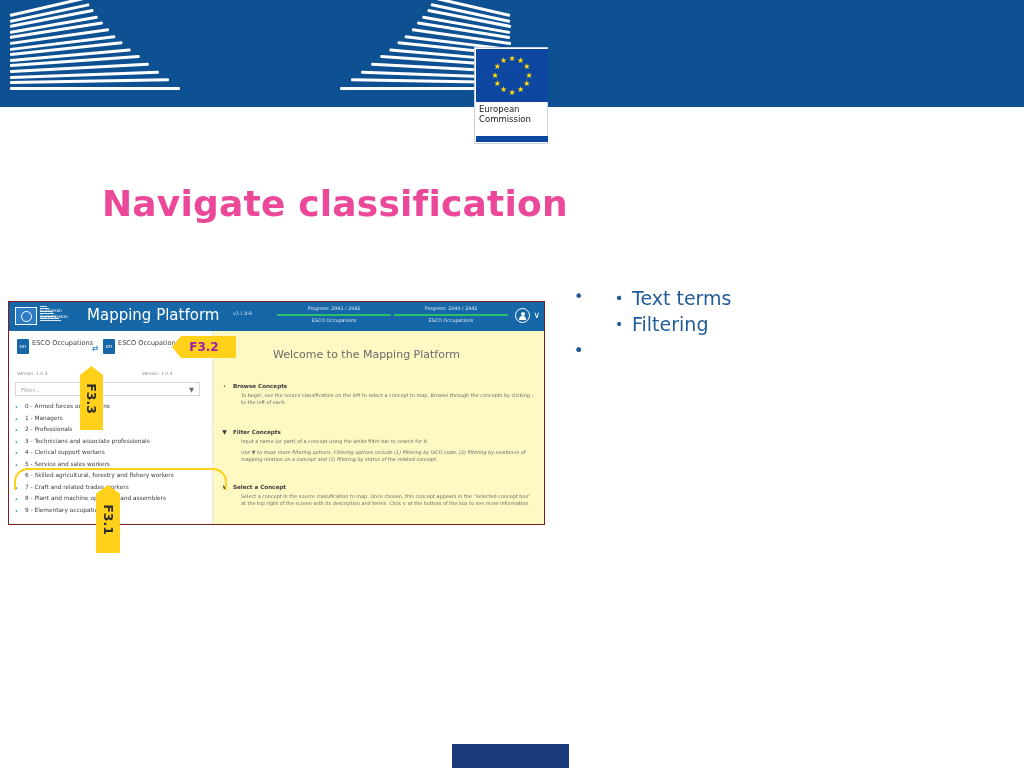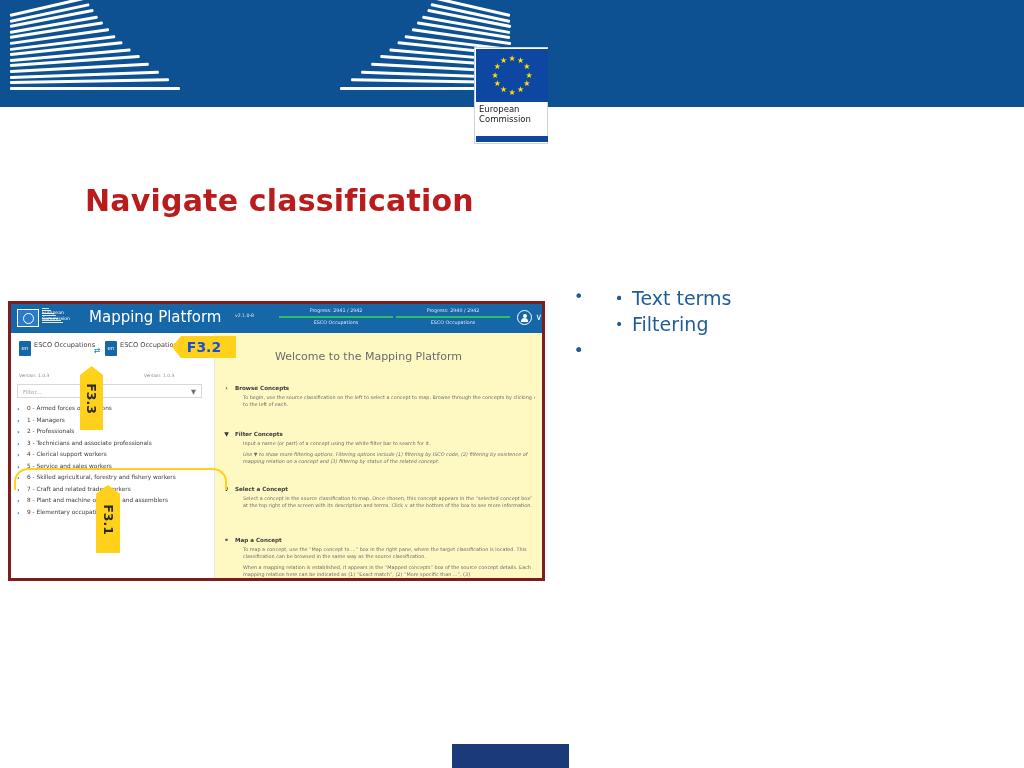--- a/index.html
+++ b/index.html
@@ -71,38 +71,38 @@
     left: 1px;
     bottom: 1px;
     width: 72px;
     height: 6px;
     background: #0e47a1;
   }
 
   
   #slide-title {
     position: absolute;
-    left: 85px;
+    left: 102px;
     top: 183px;
-    font-size: 30px;
+    font-size: 36px;
     font-weight: bold;
-    color: #b91c1c;
+    color: #ec4899;
     letter-spacing: 0.2px;
     font-family: "DejaVu Sans", sans-serif;
   }
 
   
   #figure {
     position: absolute;
     left: 8px;
     top: 301px;
     width: 537px;
-    height: 280px;
-    background: #ffffff;
-    border: 3px solid #7f1d1d;
+    height: 224px;
+    background: #ffffff;
+    border: 1px solid #7f1d1d;
     box-sizing: border-box;
     overflow: hidden;
   }
   #app-topbar {
     position: absolute;
     left: 0; top: 0;
     width: 537px; height: 29px;
     background: #1667a8;
   }
   #app-logo {
@@ -342,22 +342,22 @@
     color: #6d6d6d;
     margin-left: 20px;
     margin-bottom: 3.5px;
   }
   .doc-body.italic { font-style: italic; }
 
   
   .callout-h {
     position: absolute;
     background: #ffd11a;
-    color: #1d4ed8;
-    font-size: 14px;
+    color: #a21caf;
+    font-size: 12px;
     font-weight: bold;
     display: flex;
     align-items: center;
     justify-content: center;
   }
   #callout-f32 {
     left: 172px; top: 336px;
     width: 64px; height: 22px;
     clip-path: polygon(14% 0%, 100% 0%, 100% 100%, 14% 100%, 0% 50%);
   }

